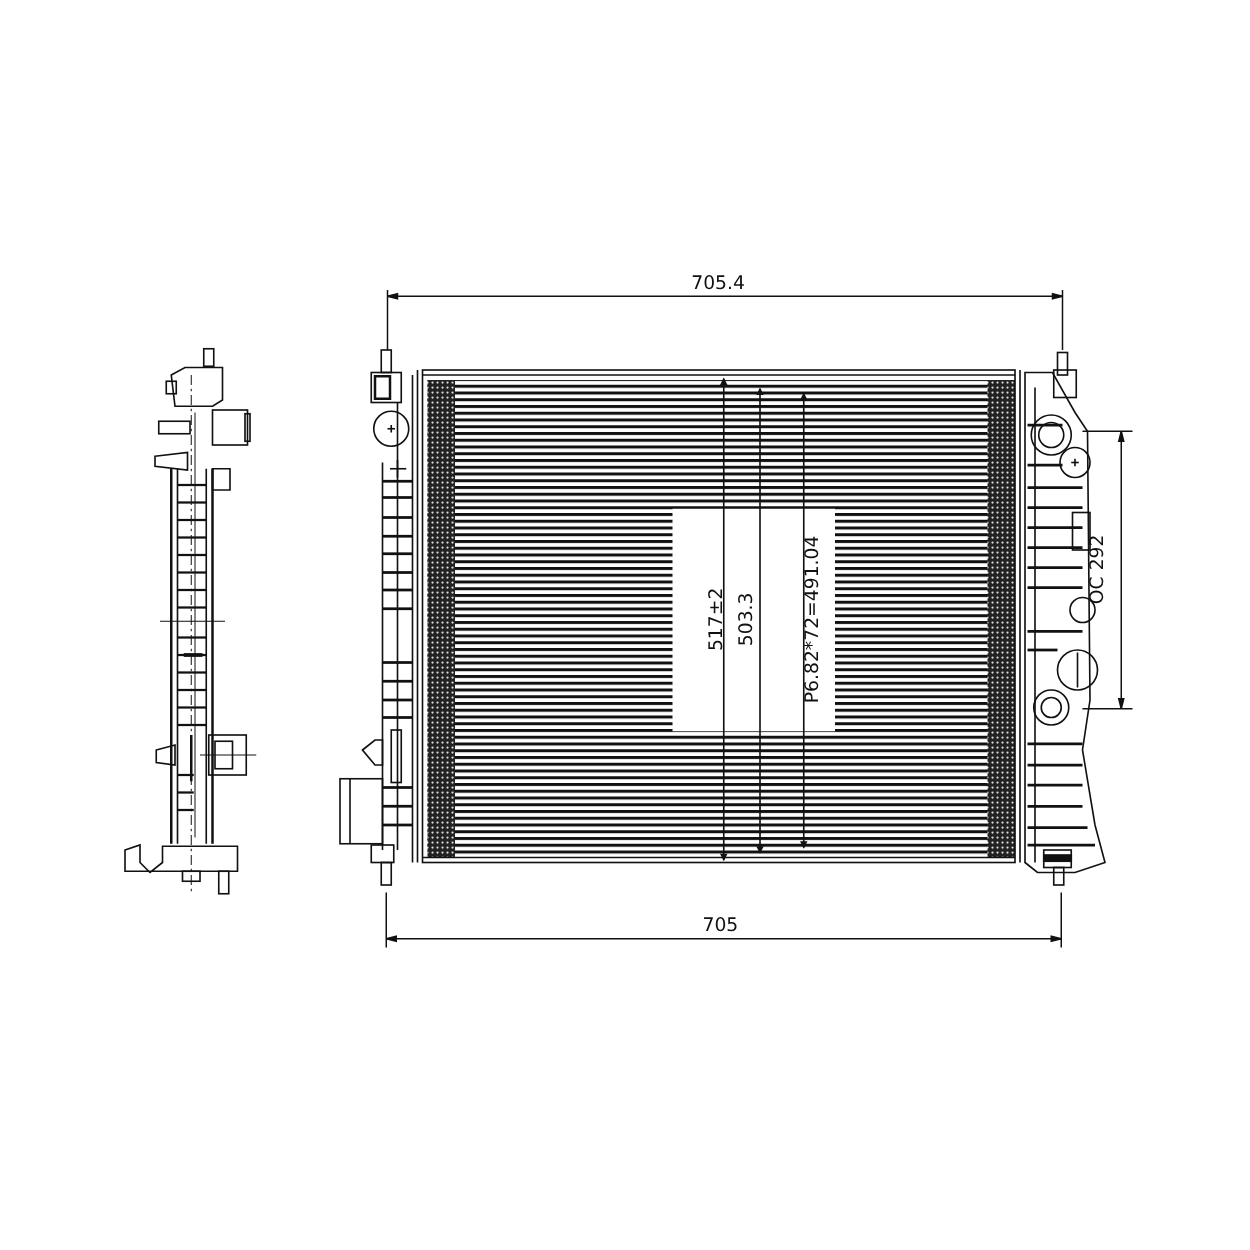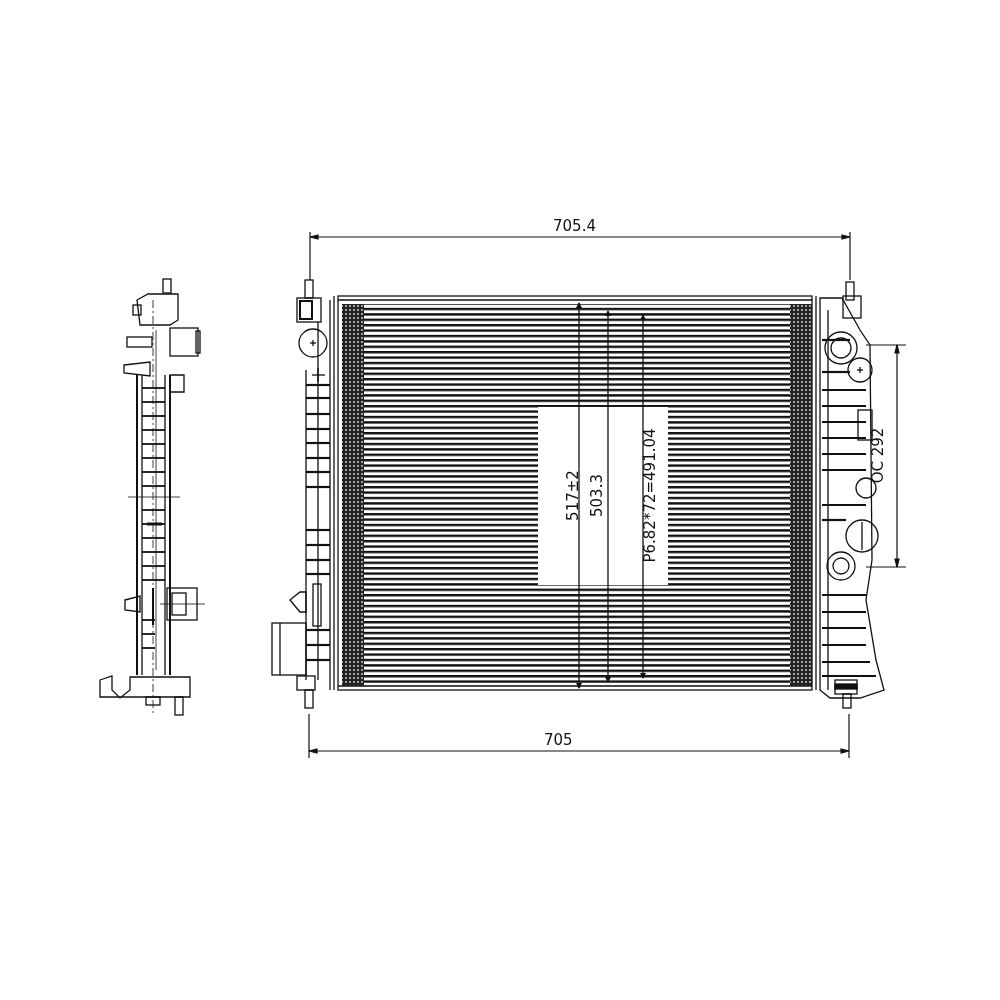--- a/index.html
+++ b/index.html
@@ -200,18 +200,18 @@
 
     <line x1="866" y1="345" x2="906" y2="345"></line>
     <line x1="866" y1="567" x2="906" y2="567"></line>
     <line x1="897" y1="345" x2="897" y2="567"></line>
     <path d="M 897 345 L 895 353 L 899 353 Z"></path>
     <path d="M 897 567 L 895 559 L 899 559 Z"></path>
   </g>
 </svg>
 
 <div class="dim-label" style="left:553px; top:219px;">705.4</div>
-<div class="dim-label" style="left:544px; top:733px;text-align:center;">705</div>
+<div class="dim-label" style="left:562px; top:733px;text-align:center;">705</div>
 
 <div class="dim-label vert" style="left:545px; top:488px; width:56px; text-align:center;">517±2</div>
 <div class="dim-label vert" style="left:567px; top:488px; width:60px; text-align:center;">503.3</div>
 <div class="dim-label vert" style="left:570px; top:488px; width:160px; text-align:center;">P6.82*72=491.04</div>
 <div class="dim-label vert" style="left:838px; top:448px; width:80px; text-align:center;">OC 292</div>
 
 </body></html>

